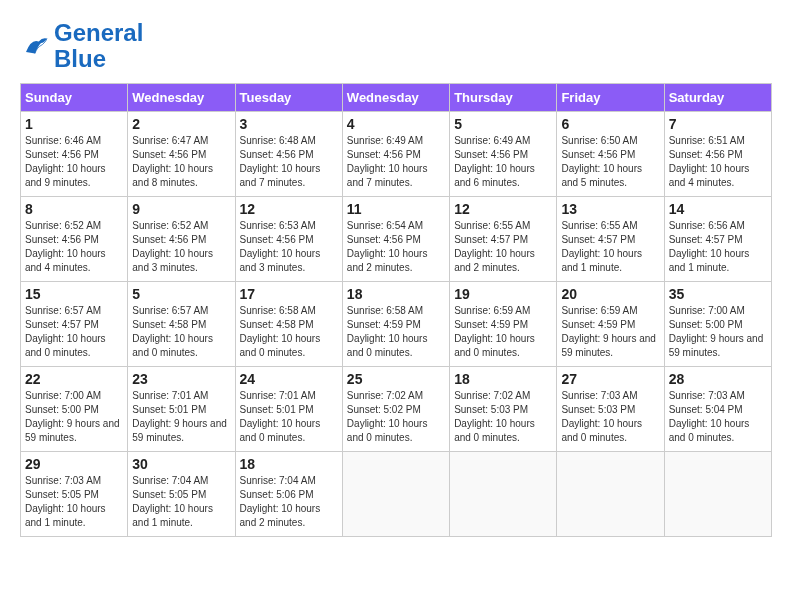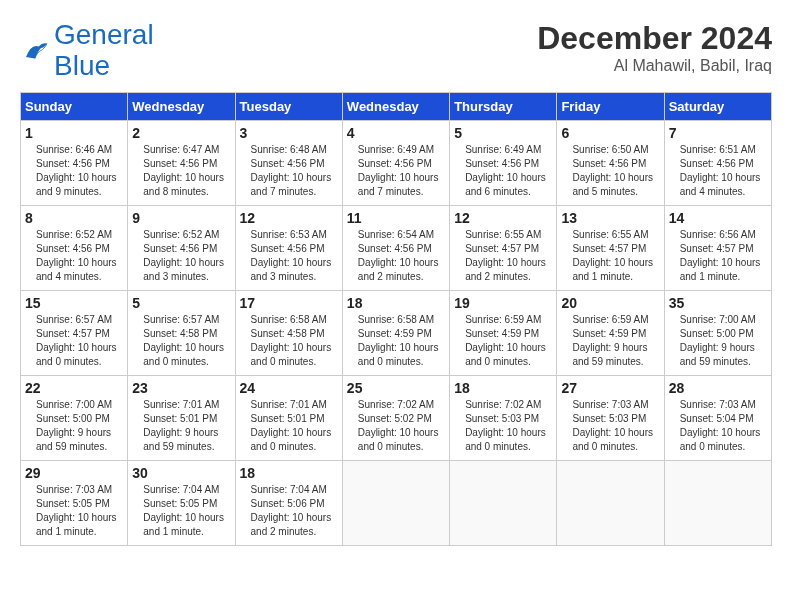--- a/index.html
+++ b/index.html
@@ -15,22 +15,22 @@
       justify-content: space-between;
       align-items: flex-start;
       margin-bottom: 10px;
     }
     .logo {
       display: flex;
       align-items: center;
       gap: 4px;
     }
     .logo-text {
-      font-size: 28px;
-      font-weight: normal;
+      font-size: 24px;
+      font-weight: bold;
       color: #333;
       line-height: 1.1;
     }
     .logo-text span {
       color: #1a6abf;
     }
     .logo-bird {
       width: 30px;
       height: 30px;
     }
@@ -45,21 +45,21 @@
     .location {
       font-size: 16px;
       color: #555;
     }
     .calendar {
       width: 100%;
       border-collapse: collapse;
       font-size: 11px;
     }
     .calendar th {
-      background-color: #1d4ed8;
+      background-color: #8b5cf6;
       color: white;
       padding: 6px 4px;
       text-align: left;
       font-size: 13px;
       font-weight: bold;
       border: 1px solid #ccc;
     }
     .calendar td {
       border: 1px solid #ccc;
       vertical-align: top;
@@ -70,21 +70,20 @@
     .day-number {
       font-size: 14px;
       font-weight: bold;
       color: #222;
       margin-bottom: 2px;
     }
     .day-info {
       font-size: 10px;
       color: #333;
       line-height: 1.4;
-      margin-left: 11px;
     }
     .empty-cell {
       background: #f9f9f9;
     }
     .week-row td {
       height: 85px;
     }
   </style>
 </head>
 <body>
@@ -92,24 +91,20 @@
 <div class="header">
   <div class="logo">
     <svg class="logo-bird" viewBox="0 0 40 40" xmlns="http://www.w3.org/2000/svg">
       <path d="M8,28 Q15,10 25,14 Q30,8 36,10 Q32,16 28,16 Q24,20 20,30 Z" fill="#1a6abf"></path>
       <path d="M20,30 Q22,22 30,18 Q35,14 36,10" fill="none" stroke="#1a6abf" stroke-width="1"></path>
     </svg>
     <div>
       <div class="logo-text"><span>General</span><br><span style="color:#1a6abf;">Blue</span></div>
     </div>
   </div>
-  <div class="title-block">
-    <div class="month-title">December 2024</div>
-    <div class="location">Al Mahawil, Babil, Iraq</div>
-  </div>
 </div>
 
 <table class="calendar">
   <thead>
     <tr>
     <th>Sunday</th>
         <th>Wednesday</th>
         <th>Tuesday</th>
         <th>Wednesday</th>
         <th>Thursday</th>

